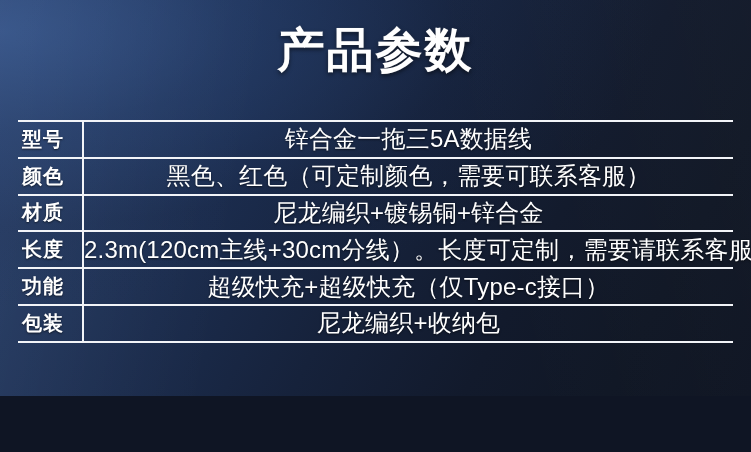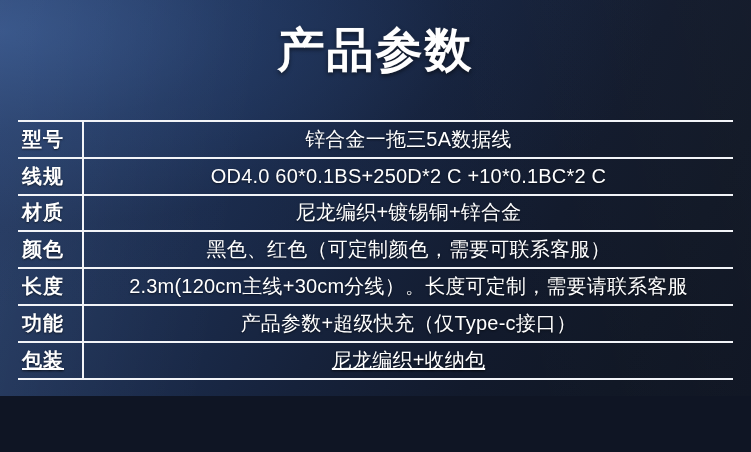--- a/index.html
+++ b/index.html
@@ -66,82 +66,77 @@
     padding: 0;
     border-top: 2px solid #f2f4f8;
     border-bottom: 0;
     color: #ffffff;
     vertical-align: middle;
     text-shadow: 0 1px 2px rgba(0,0,0,0.55);
   }
 
   .spec-table tr:last-child td {
     border-bottom: 2px solid #f2f4f8;
-    text-decoration: underline;
   }
 
   td.label {
     width: 52px;
     padding-left: 4px;
     padding-right: 8px;
     border-right: 2px solid #f2f4f8;
     font-size: 20px;
     font-weight: 700;
     letter-spacing: 1px;
     text-align: left;
     white-space: nowrap;
   }
 
   td.value {
     text-align: center;
-    font-size: 20px;
+    font-size: 24px;
     font-weight: 400;
     letter-spacing: 0.2px;
     white-space: nowrap;
   }
 </style>
 </head>
 <body>
 
 <div id="page">
 
   <div class="title">产品参数</div>
 
   <table class="spec-table">
     <tbody>
 
       <tr>
         <td class="label">型号</td>
         <td class="value">锌合金一拖三5A数据线</td>
       </tr>
 
+
       <tr>
-        <td class="label">线规</td>
-        <td class="value">OD4.0  60*0.1BS+250D*2 C +10*0.1BC*2 C</td>
+        <td class="label">颜色</td>
+        <td class="value">黑色、红色（可定制颜色，需要可联系客服）</td>
       </tr>
 
       <tr>
         <td class="label">材质</td>
         <td class="value">尼龙编织+镀锡铜+锌合金</td>
-      </tr>
-
-      <tr>
-        <td class="label">颜色</td>
-        <td class="value">黑色、红色（可定制颜色，需要可联系客服）</td>
       </tr>
 
       <tr>
         <td class="label">长度</td>
         <td class="value">2.3m(120cm主线+30cm分线）。长度可定制，需要请联系客服</td>
       </tr>
 
 
       <tr>
         <td class="label">功能</td>
-        <td class="value">产品参数+超级快充（仅Type-c接口）</td>
+        <td class="value">超级快充+超级快充（仅Type-c接口）</td>
       </tr>
 
       <tr>
         <td class="label">包装</td>
         <td class="value">尼龙编织+收纳包</td>
       </tr>
 
     </tbody>
   </table>
 

